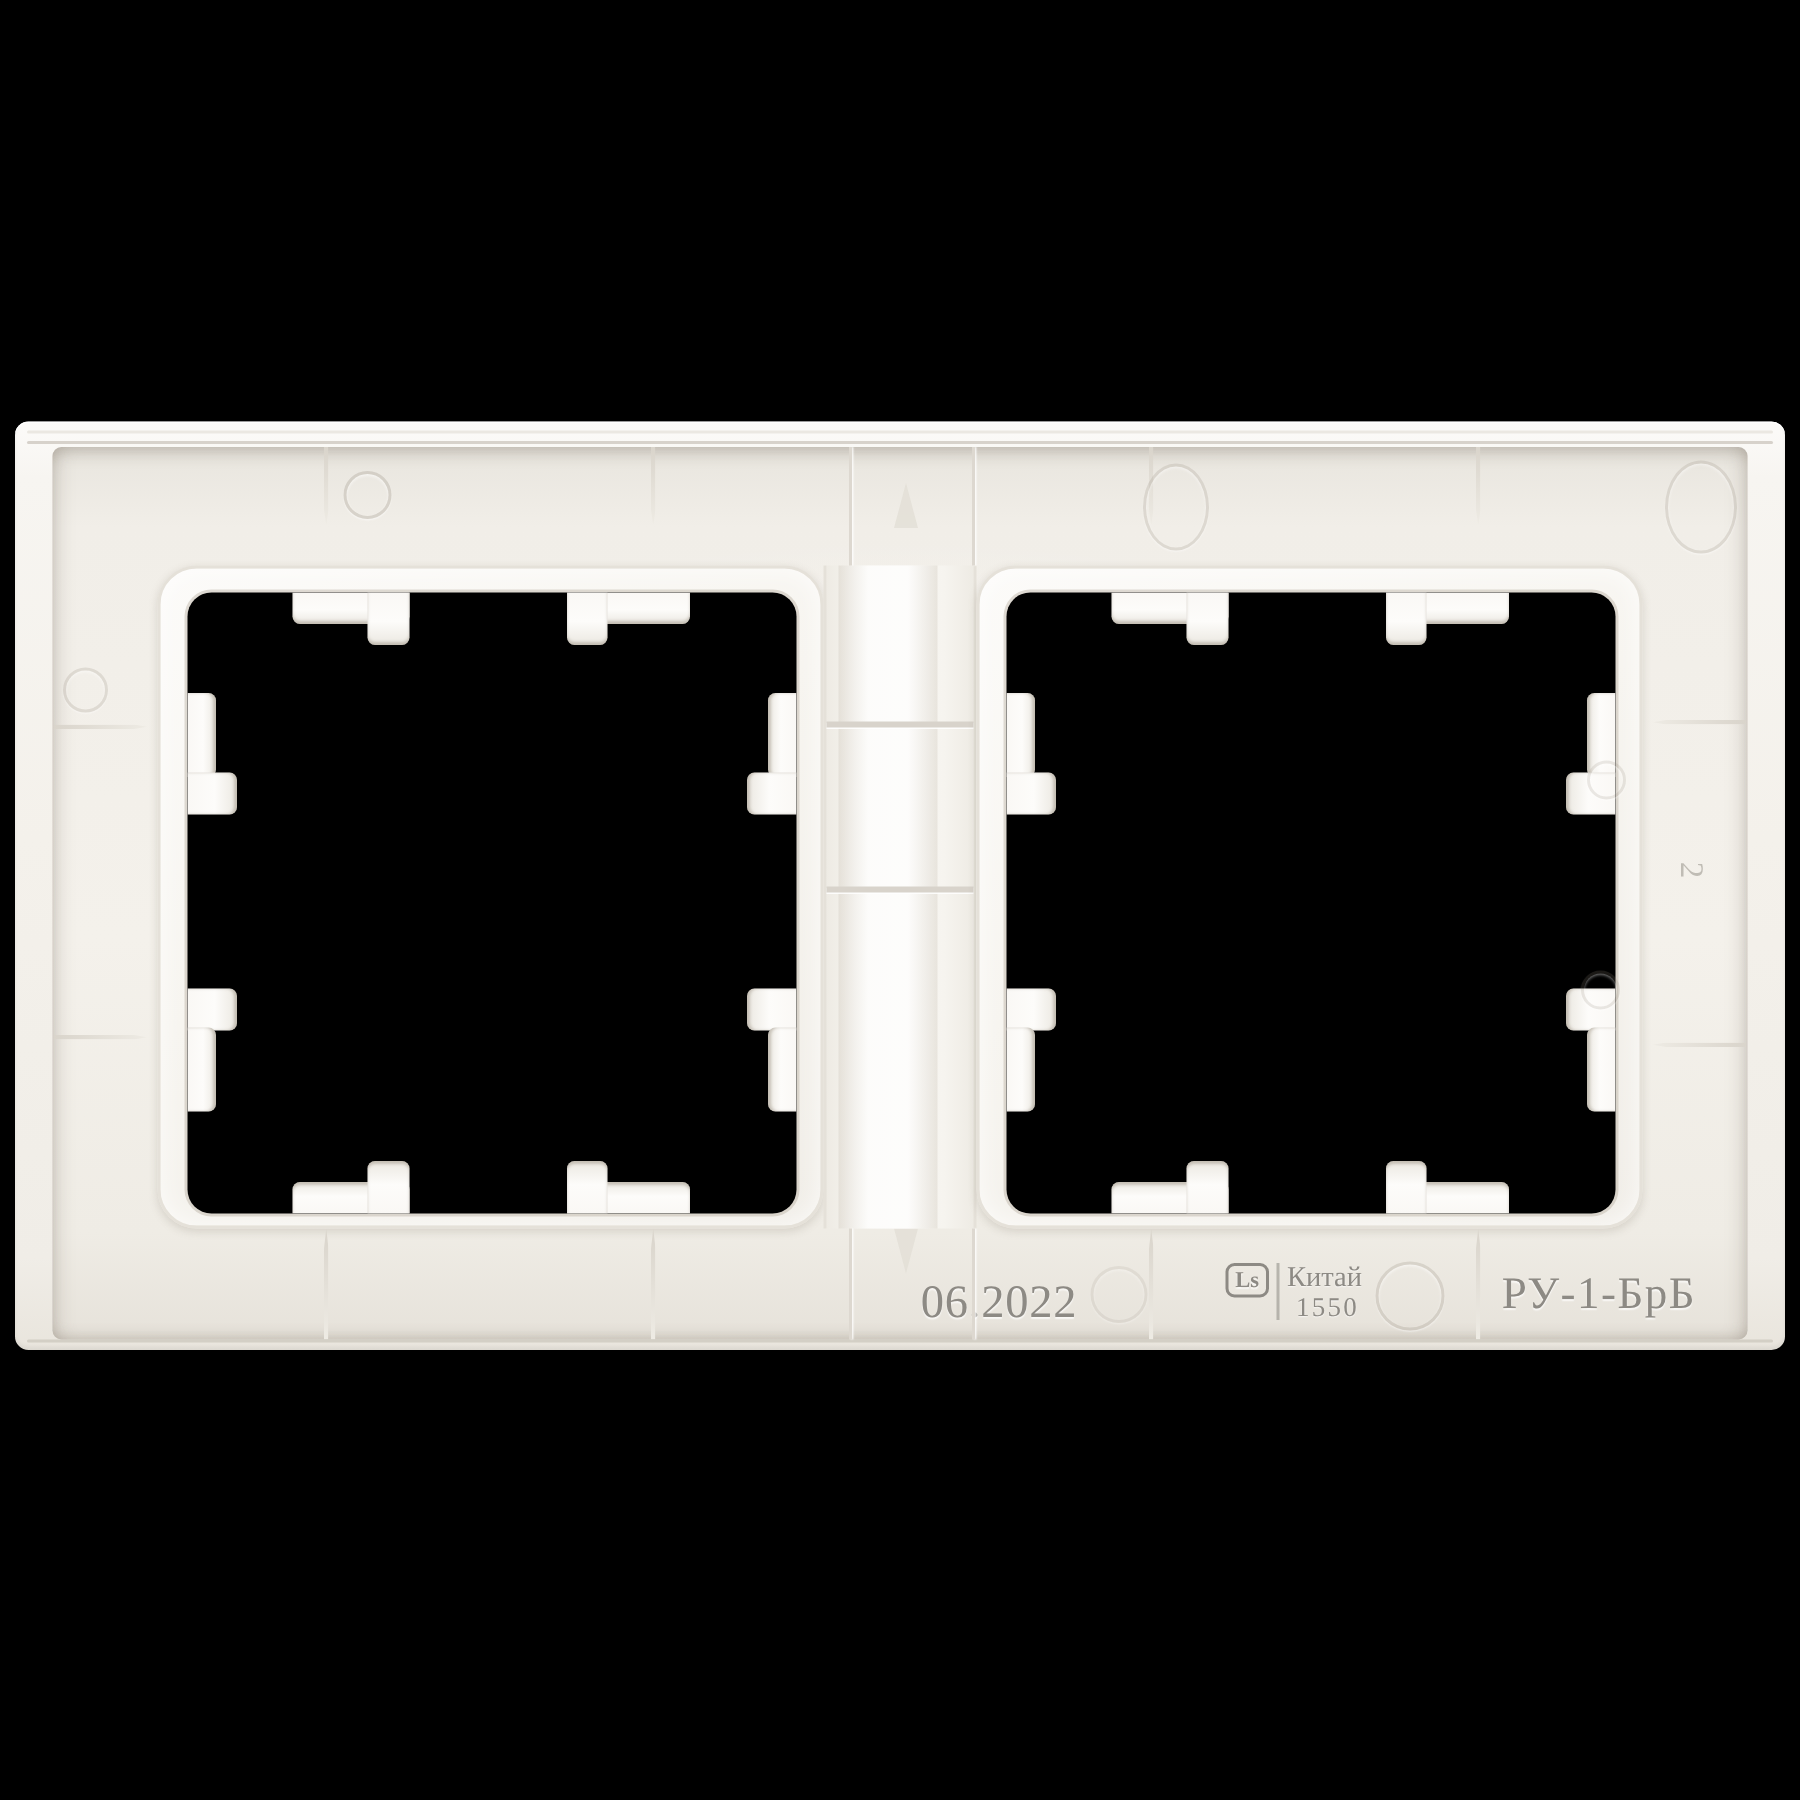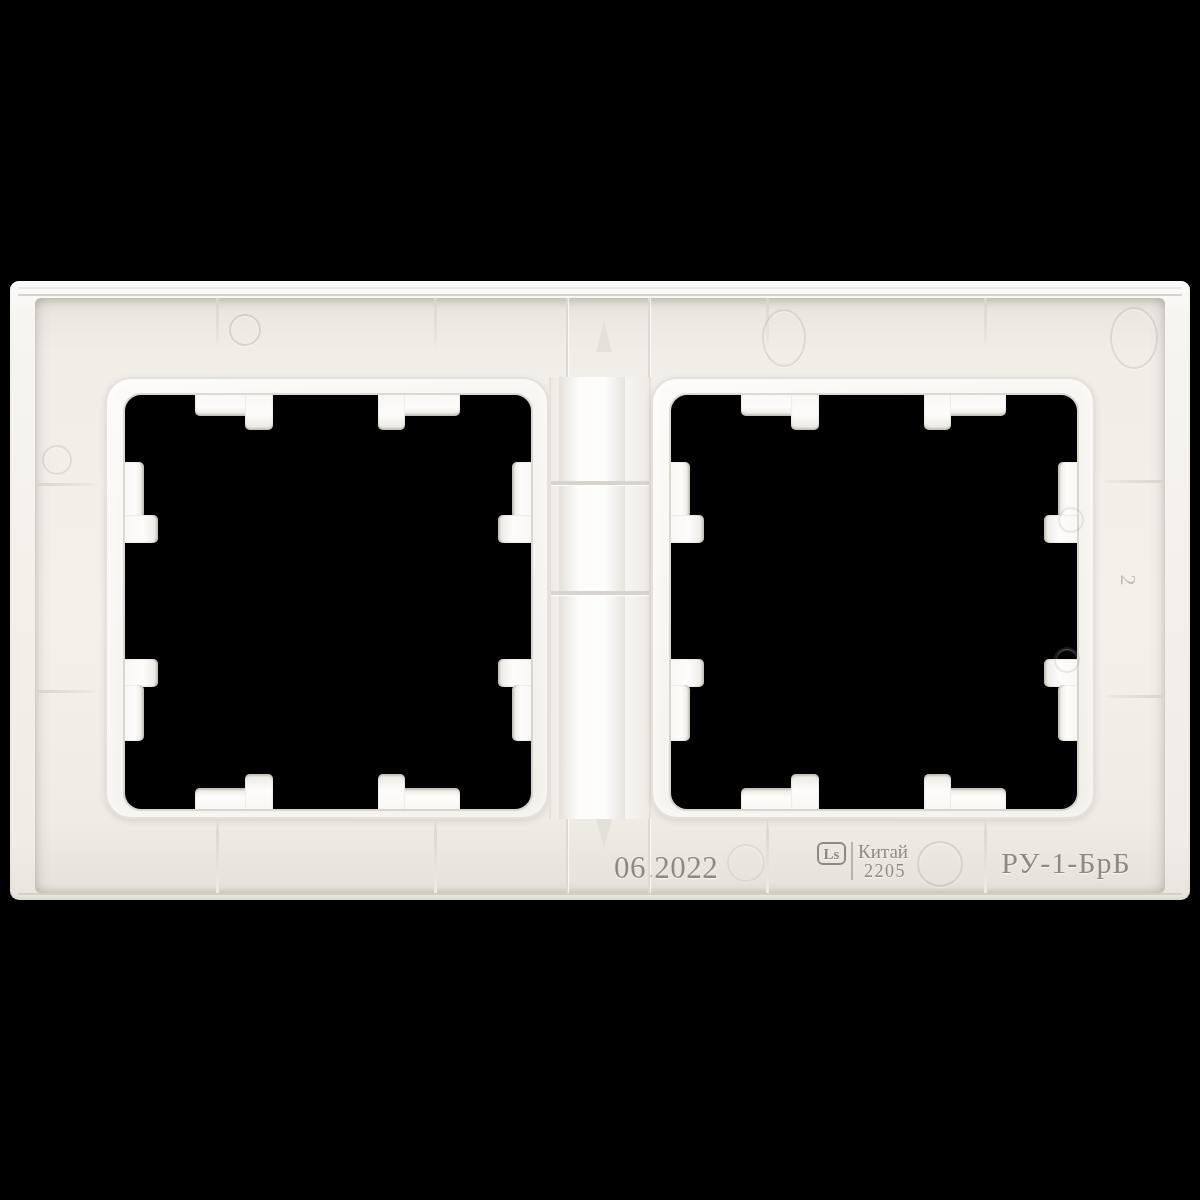--- a/index.html
+++ b/index.html
@@ -136,21 +136,21 @@
         </div>
     </div>
 
     <div class="emboss date">06.2022</div>
     <div class="emboss brand">
       <div class="brandbox">
         <span>Ls</span>
       </div>
       <div class="brandtxt">
         <div class="country">Китай</div>
-        <div class="batch">2205</div>
+        <div class="batch">1550</div>
       </div>
     </div>
     <div class="emboss model">РУ-1-БрБ</div>
     <div class="emboss moldnum">2</div>
   <div class="rib-v down" style="left: 206px; top: 17px; height: 52px;"></div>
       <div class="rib-v up" style="left: 206px; top: 538px; height: 74px;"></div>
       <div class="rib-v down" style="left: 424px; top: 17px; height: 52px;"></div>
       <div class="rib-v up" style="left: 424px; top: 538px; height: 74px;"></div>
       <div class="rib-v down" style="left: 756px; top: 17px; height: 52px;"></div>
       <div class="rib-v up" style="left: 756px; top: 538px; height: 74px;"></div>

